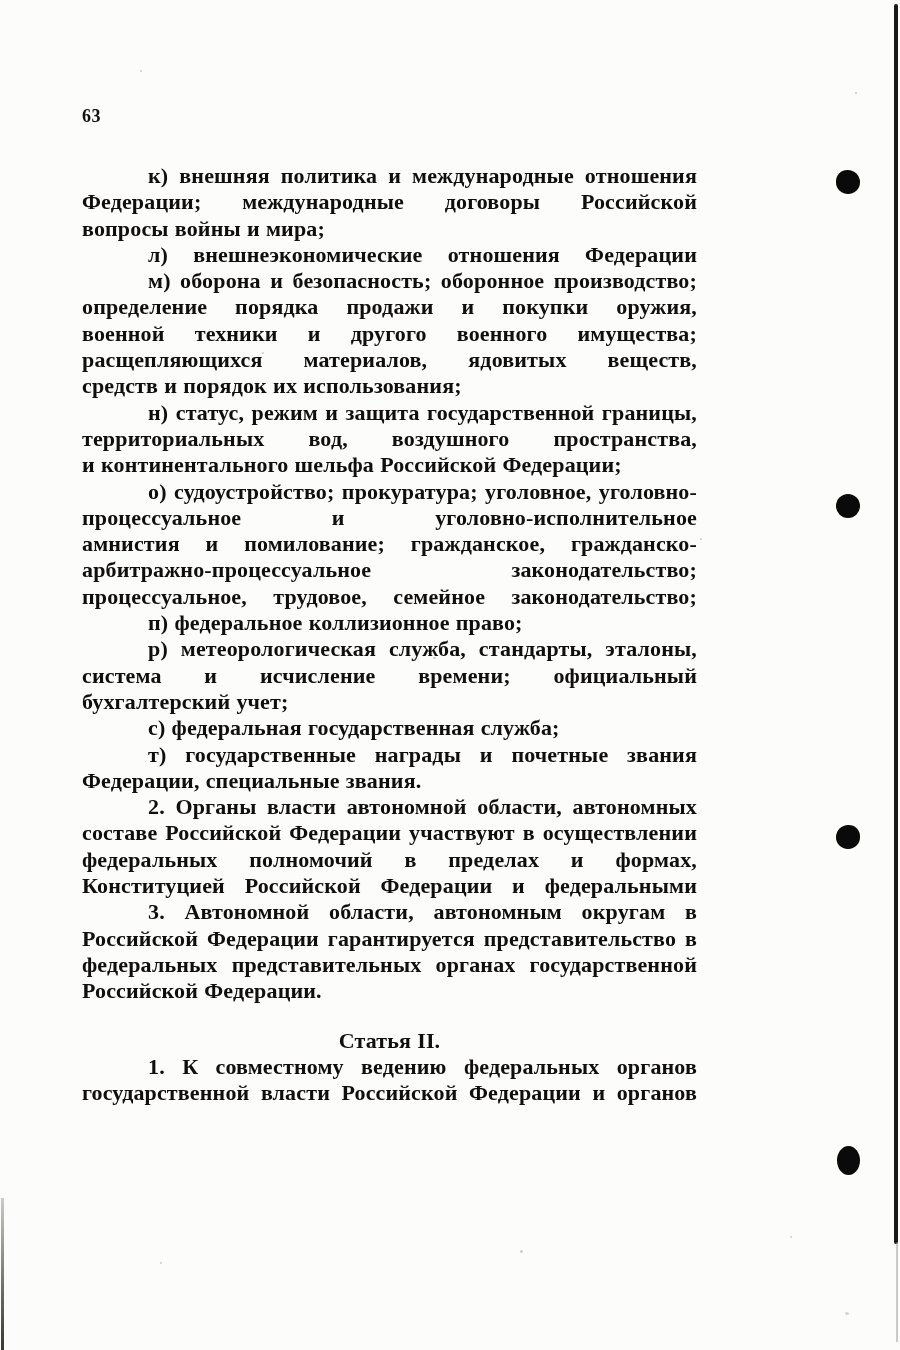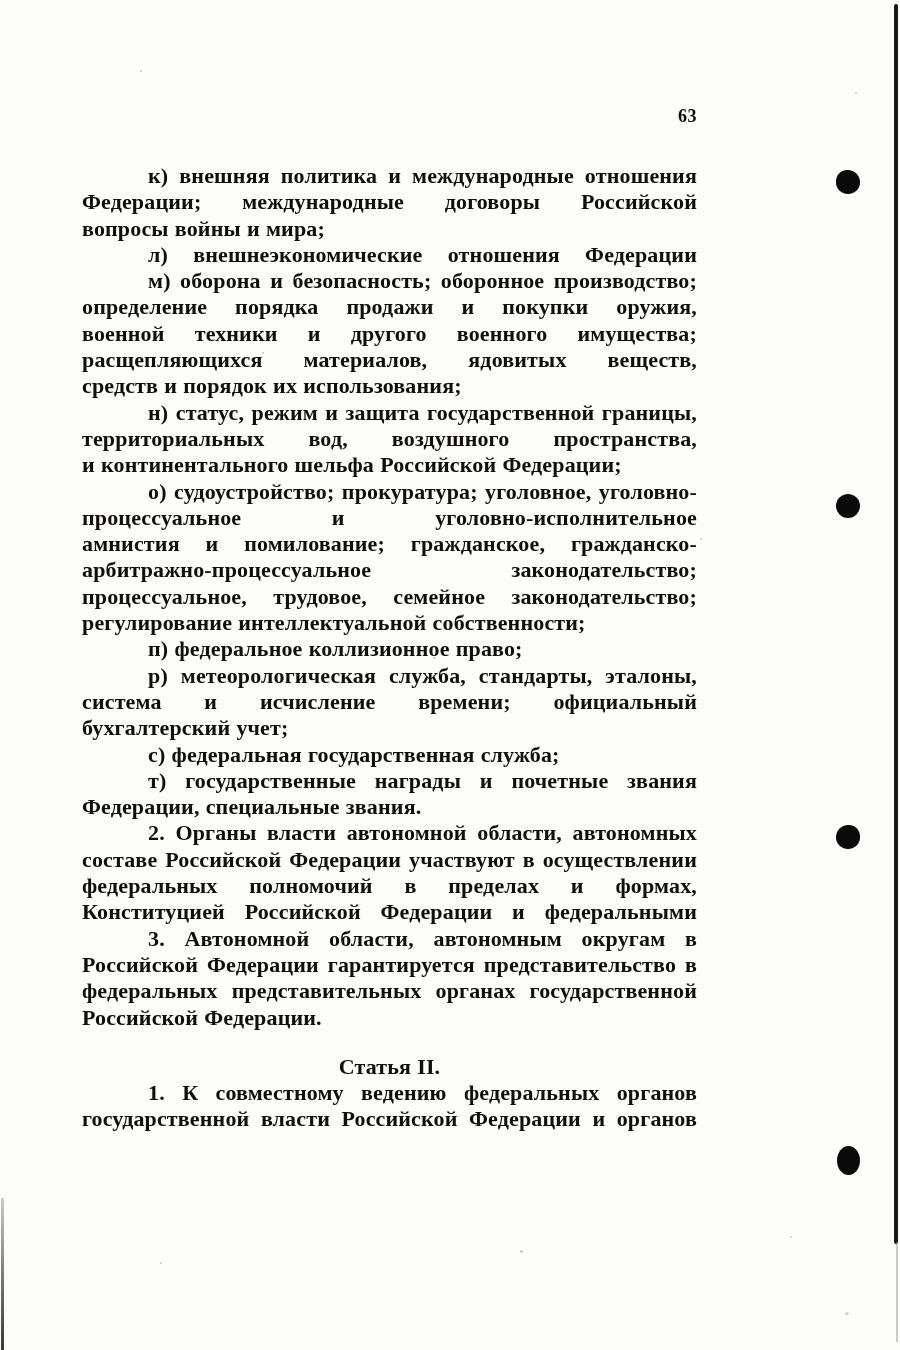--- a/index.html
+++ b/index.html
@@ -11,21 +11,21 @@
     overflow: hidden;
     font-family: "Liberation Serif", serif;
     font-weight: bold;
     color: #100f0d;
   }
   .page-number {
     position: absolute;
     left: 82px;
     top: 106px;
     width: 615px;
-    text-align: right;
+    text-align: left;
     font-size: 18px;
     letter-spacing: 0.5px;
   }
   .text-col {
     position: absolute;
     left: 82px;
     top: 163px;
     width: 615px;
     font-size: 22px;
     letter-spacing: 0.15px;
@@ -114,21 +114,20 @@
         <div class="line j">расщепляющихся материалов, ядовитых веществ, наркотических</div>
         <div class="line">средств и порядок их использования;</div>
         <div class="line f j">н) статус, режим и защита государственной границы,</div>
         <div class="line j">территориальных вод, воздушного пространства, экономической зоны</div>
         <div class="line">и континентального шельфа Российской Федерации;</div>
         <div class="line f j">о) судоустройство; прокуратура; уголовное, уголовно-</div>
         <div class="line j">процессуальное и уголовно-исполнительное законодательство;</div>
         <div class="line j">амнистия и помилование; гражданское, гражданско-процессуальное и</div>
         <div class="line j">арбитражно-процессуальное законодательство; административно-</div>
         <div class="line j">процессуальное, трудовое, семейное законодательство; правовое</div>
-        <div class="line">регулирование интеллектуальной собственности;</div>
         <div class="line f">п) федеральное коллизионное право;</div>
         <div class="line f j">р) метеорологическая служба, стандарты, эталоны, метрическая</div>
         <div class="line j">система и исчисление времени; официальный статистический и</div>
         <div class="line">бухгалтерский учет;</div>
         <div class="line f">с) федеральная государственная служба;</div>
         <div class="line f j">т) государственные награды и почетные звания Российской</div>
         <div class="line">Федерации, специальные звания.</div>
         <div class="line f j">2. Органы власти автономной области, автономных округов в</div>
         <div class="line j">составе Российской Федерации участвуют в осуществлении</div>
         <div class="line j">федеральных полномочий в пределах и формах, установленных</div>

